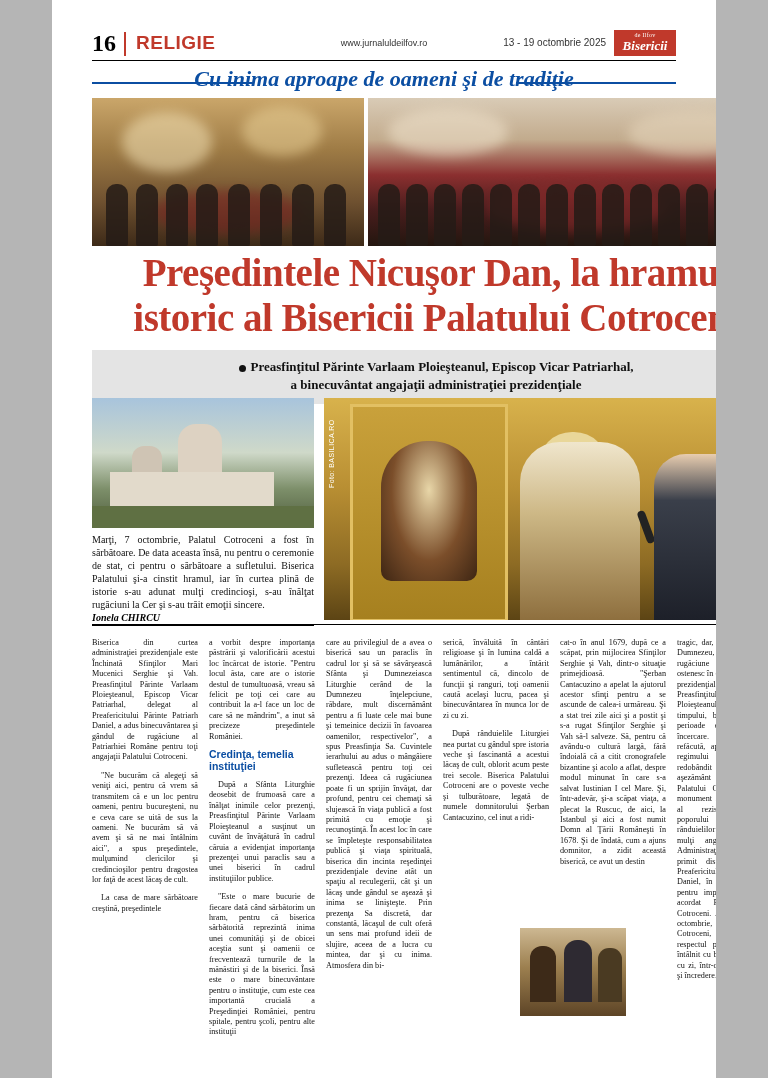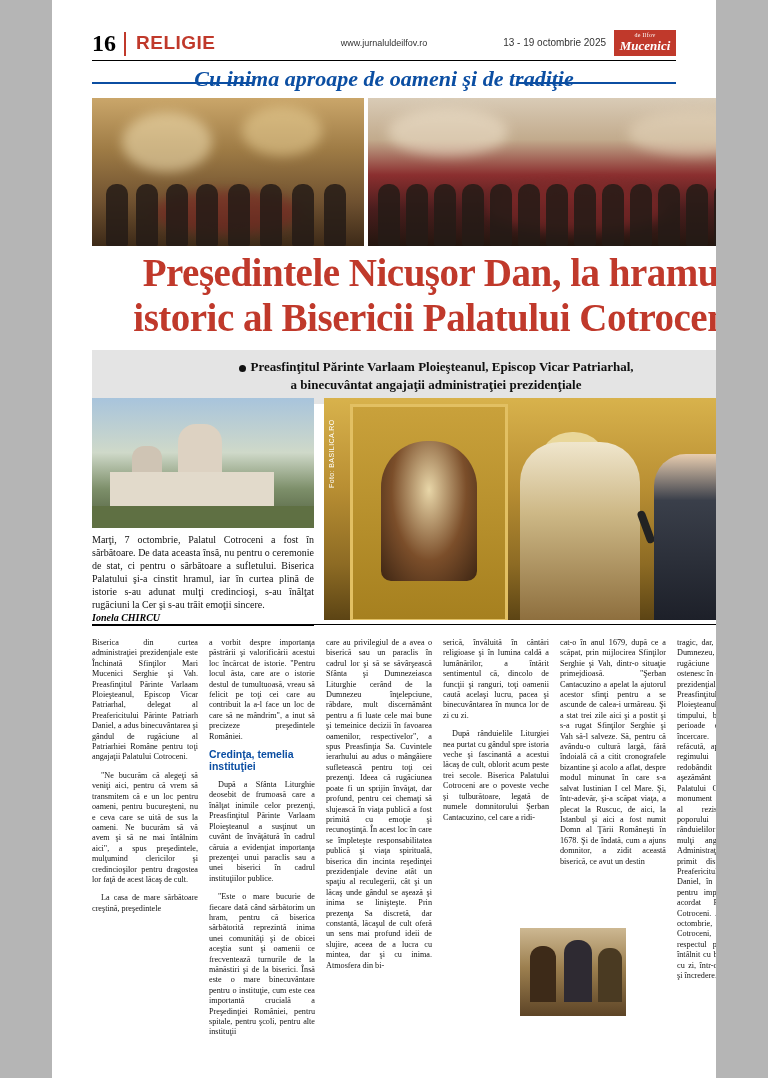--- a/index.html
+++ b/index.html
@@ -412,21 +412,21 @@
 <div class="page">
 
   <div class="masthead">
     <div class="page-num">16</div>
     <div class="sec-divider"></div>
     <div class="section-name">RELIGIE</div>
     <div class="site-url">www.jurnaluldeilfov.ro</div>
     <div class="issue-date">13 - 19 octombrie 2025</div>
     <div class="logo-box">
       <div class="logo-small">de Ilfov</div>
-      <div class="logo-main">Mucenici</div>
+      <div class="logo-main">Bisericii</div>
     </div>
   </div>
   <div class="hr-top"></div>
 
   <div class="kicker">
     <span class="line l"></span>
     <span>Cu inima aproape de oameni şi de tradiţie</span>
     <span class="line r"></span>
   </div>
 
@@ -513,21 +513,21 @@
       <p class="indent">După a Sfânta Liturghie deosebit de frumoasă care a înălţat inimile celor prezenţi, Preasfinţitul Părinte Varlaam Ploieşteanul a susţinut un cuvânt de învăţătură în cadrul căruia a evidenţiat importanţa prezenţei unui paraclis sau a unei biserici în cadrul instituţiilor publice.</p>
       <p class="indent">"Este o mare bucurie de fiecare dată când sărbătorim un hram, pentru că biserica sărbătorită reprezintă inima unei comunităţi şi de obicei aceştia sunt şi oamenii ce frecventează turnurile de la mănăstiri şi de la biserici. Însă este o mare binecuvântare pentru o instituţie, cum este cea importantă crucială a Preşedinţiei României, pentru spitale, pentru şcoli, pentru alte instituţii</p>
     </div>
 
     <div class="col c3">
       <p>care au privilegiul de a avea o biserică sau un paraclis în cadrul lor şi să se săvârşească Sfânta şi Dumnezeiasca Liturghie cerând de la Dumnezeu înţelepciune, răbdare, mult discernământ pentru a fi luate cele mai bune şi temeinice decizii în favoarea oamenilor, respectivelor", a spus Preasfinţia Sa. Cuvintele ierarhului au adus o mângâiere sufletească pentru toţi cei prezenţi. Ideea că rugăciunea poate fi un sprijin învăţat, dar profund, pentru cei chemaţi să slujească în viaţa publică a fost primită cu emoţie şi recunoştinţă. În acest loc în care se împleteşte responsabilitatea publică şi viaţa spirituală, biserica din incinta reşedinţei prezidenţiale devine atât un spaţiu al reculegerii, cât şi un lăcaş unde gândul se aşează şi inima se linişteşte. Prin prezenţa Sa discretă, dar constantă, lăcaşul de cult oferă un sens mai profund ideii de slujire, aceea de a lucra cu mintea, dar şi cu inima. Atmosfera din bi-</p>
     </div>
 
     <div class="col c4">
       <p>serică, învăluită în cântări religioase şi în lumina caldă a lumânărilor, a întărit sentimentul că, dincolo de funcţii şi ranguri, toţi oamenii caută acelaşi lucru, pacea şi binecuvântarea în munca lor de zi cu zi.</p>
-      <p class="indent">După rânduielile Liturgiei nea purtat cu gândul spre istoria veche şi fascinantă a acestui lăcaş de cult, oblorit acum peste trei secole. Biserica Palatului Cotroceni are o poveste veche şi tulburătoare, legată de numele domnitorului Şerban Cantacuzino, cel care a ridi-</p>
+      <p class="indent">După rânduielile Liturgiei nea purtat cu gândul spre istoria veche şi fascinantă a acestui lăcaş de cult, oblorit acum peste trei secole. Biserica Palatului Cotroceni are o poveste veche şi tulburătoare, legată de numele domnitorului Şerban Cantacuzino, cel inut a ridi-</p>
     </div>
 
     <div class="col c5">
       <p>cat-o în anul 1679, după ce a scăpat, prin mijlocirea Sfinţilor Serghie şi Vah, dintr-o situaţie primejdioasă. "Şerban Cantacuzino a apelat la ajutorul acestor sfinţi pentru a se ascunde de calea-i urmăreau. Şi a stat trei zile aici şi a postit şi s-a rugat Sfinţilor Serghie şi Vah să-l salveze. Să, pentru că avându-o cultură largă, fără îndoială că a citit cronografele bizantine şi acolo a aflat, despre modul minunat în care s-a salvat Iustinian I cel Mare. Şi, într-adevăr, şi-a scăpat viaţa, a plecat la Ruscuc, de aici, la Istanbul şi aici a fost numit Domn al Ţării Româneşti în 1678. Şi de îndată, cum a ajuns domnitor, a zidit această biserică, ce avut un destin</p>
     </div>
 
     <div class="col c6">
       <p>tragic, dar, iată, prin Harul lui Dumnezeu, astăzi este locul de rugăciune pentru cei ce se ostenesc în cadrul administraţiei prezidenţiale", a spus Preasfinţitul Părinte Varlaam Ploieşteanul. De-a lungul timpului, biserica a cunoscut perioade de glorie şi de încercare. Distrusă parţial, refăcută, apoi închisă în anii regimului comunist, şi-a redobândit astăzi menirea de aşezământ sacru în inima Palatului Cotroceni, fiind un monument istoric şi un simbol al rezistenţei credinţei poporului român. La finalul rânduielilor bisericeşti, mai mulţi angajaţi din cadrul Administraţiei Prezidenţiale au primit distincţii din partea Preafericitului Părinte Patriarh Daniel, în semn de apreciere pentru implicarea şi sprijinul acordat Bisericii Palatului Cotroceni. Aşadar, marţi, pe 7 octombrie, în curtea Palatului Cotroceni, rugăciunea şi respectul pentru tradiţie s-au întâlnit cu bucuria muncii de zi cu zi, într-o atmosferă de pace şi încredere.</p>
     </div>
   </div>

